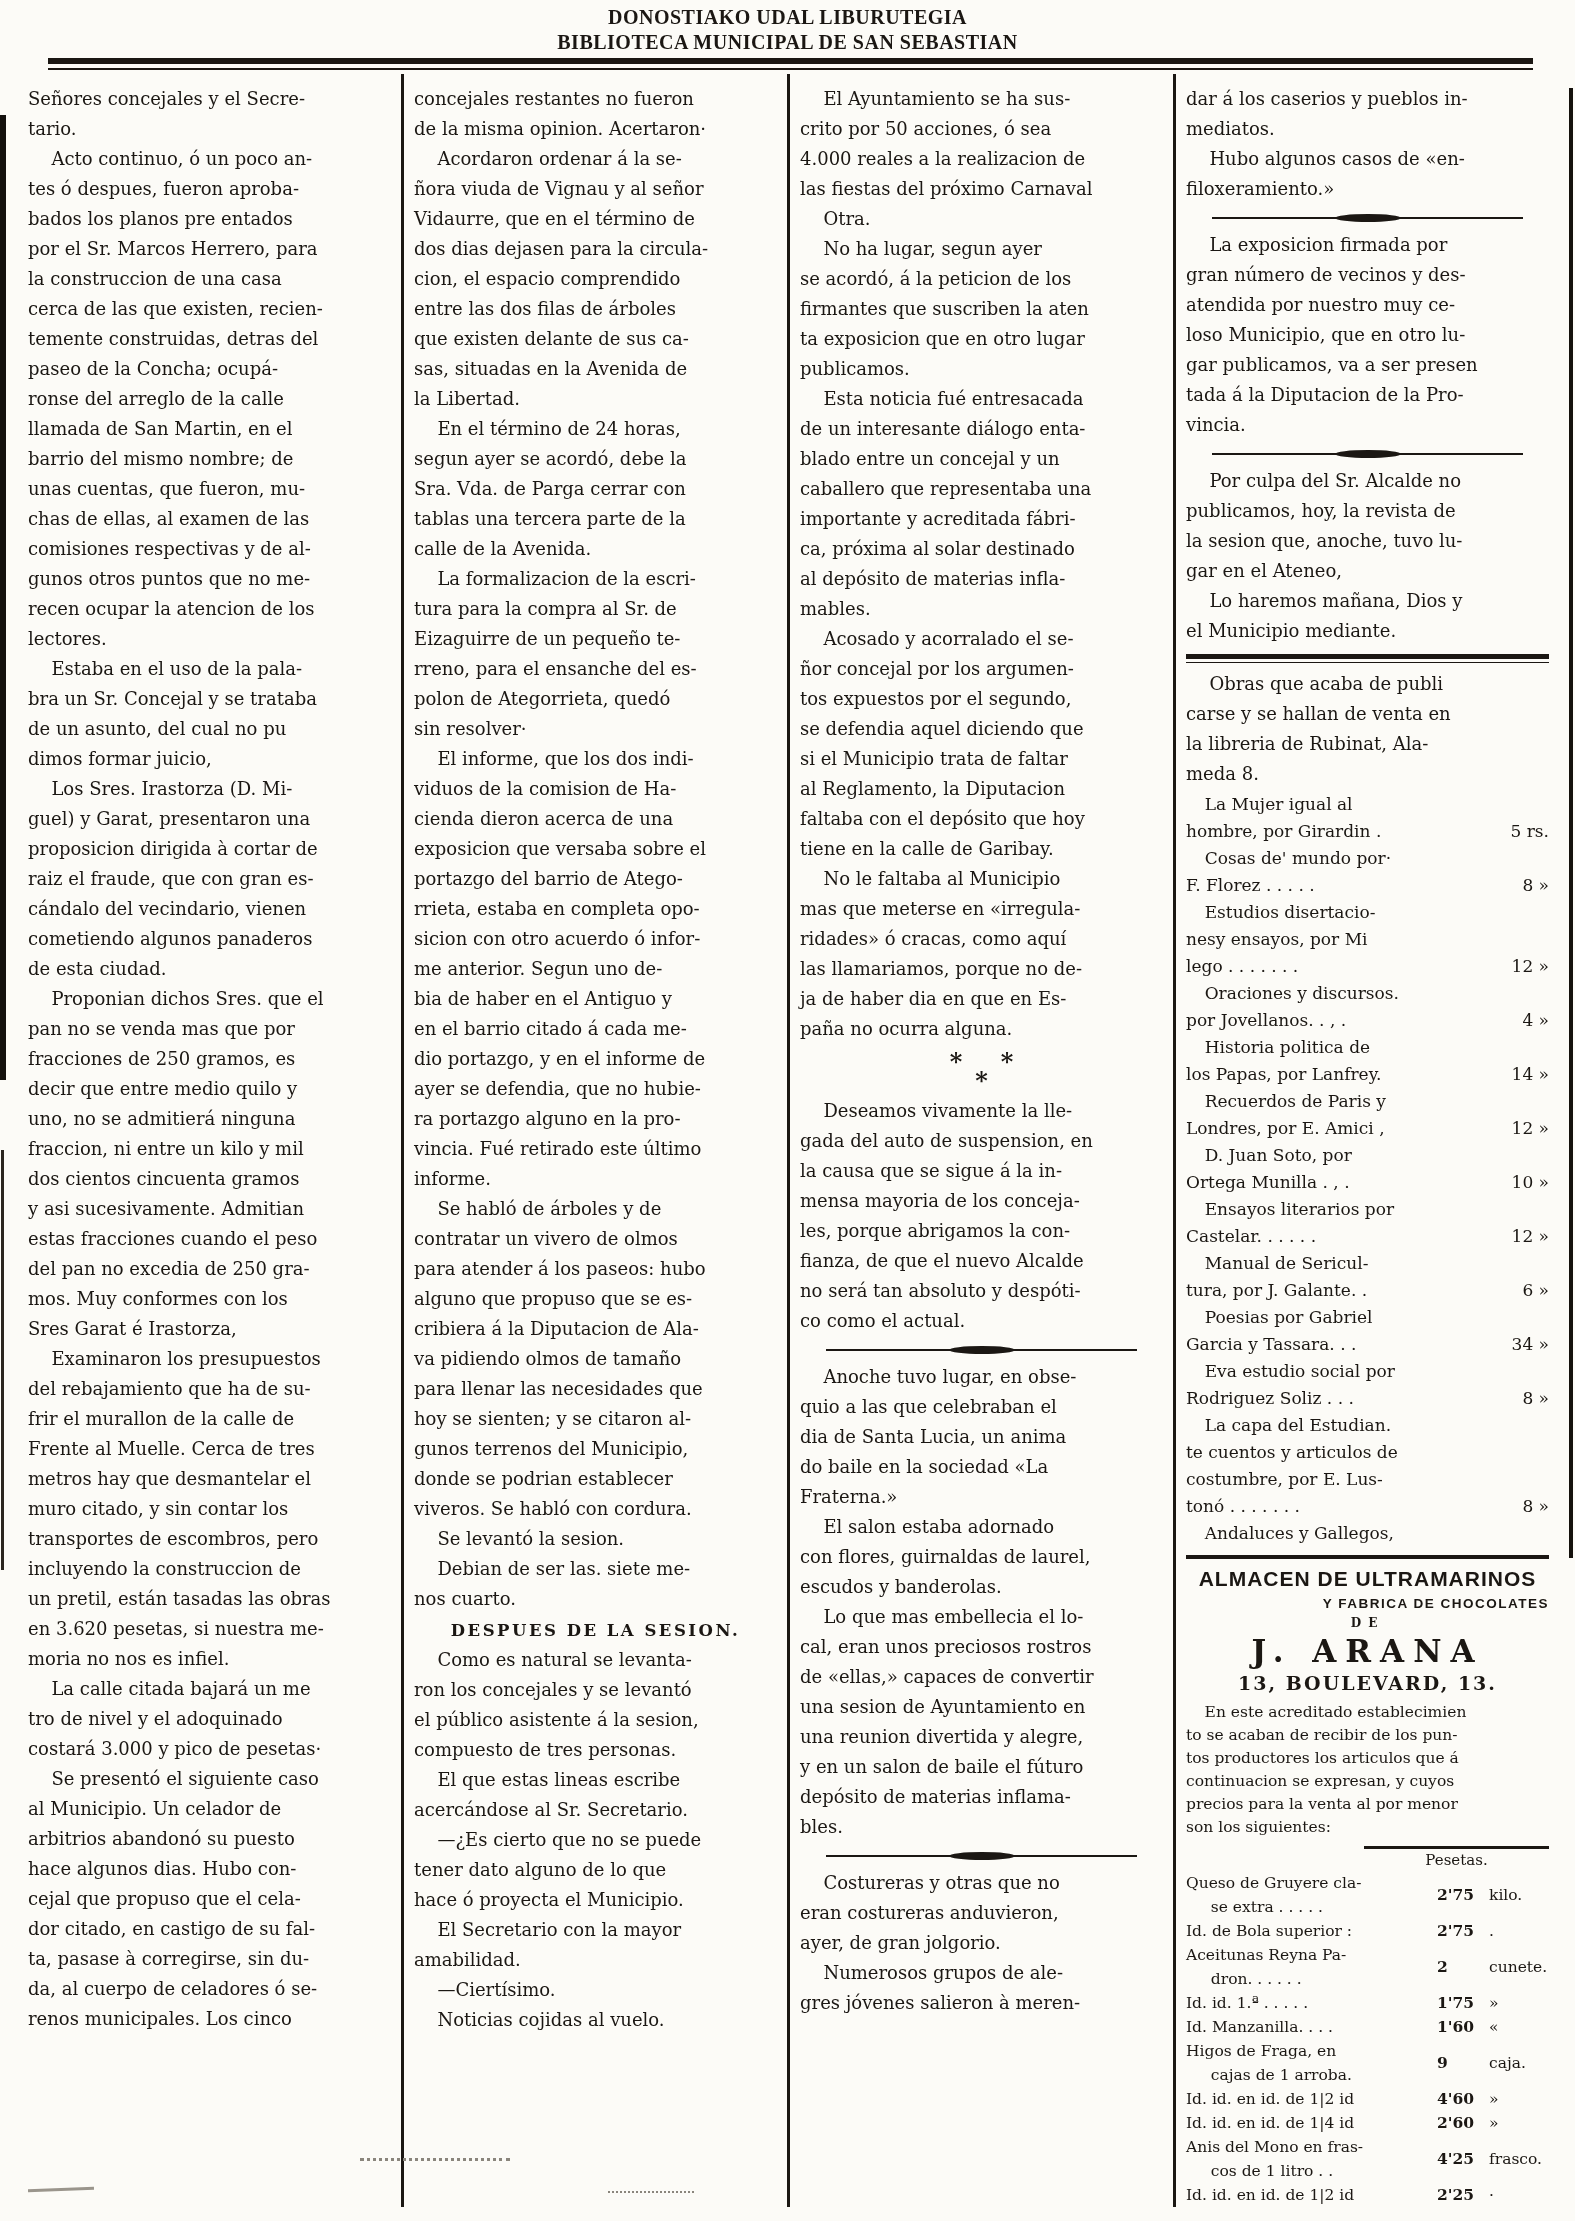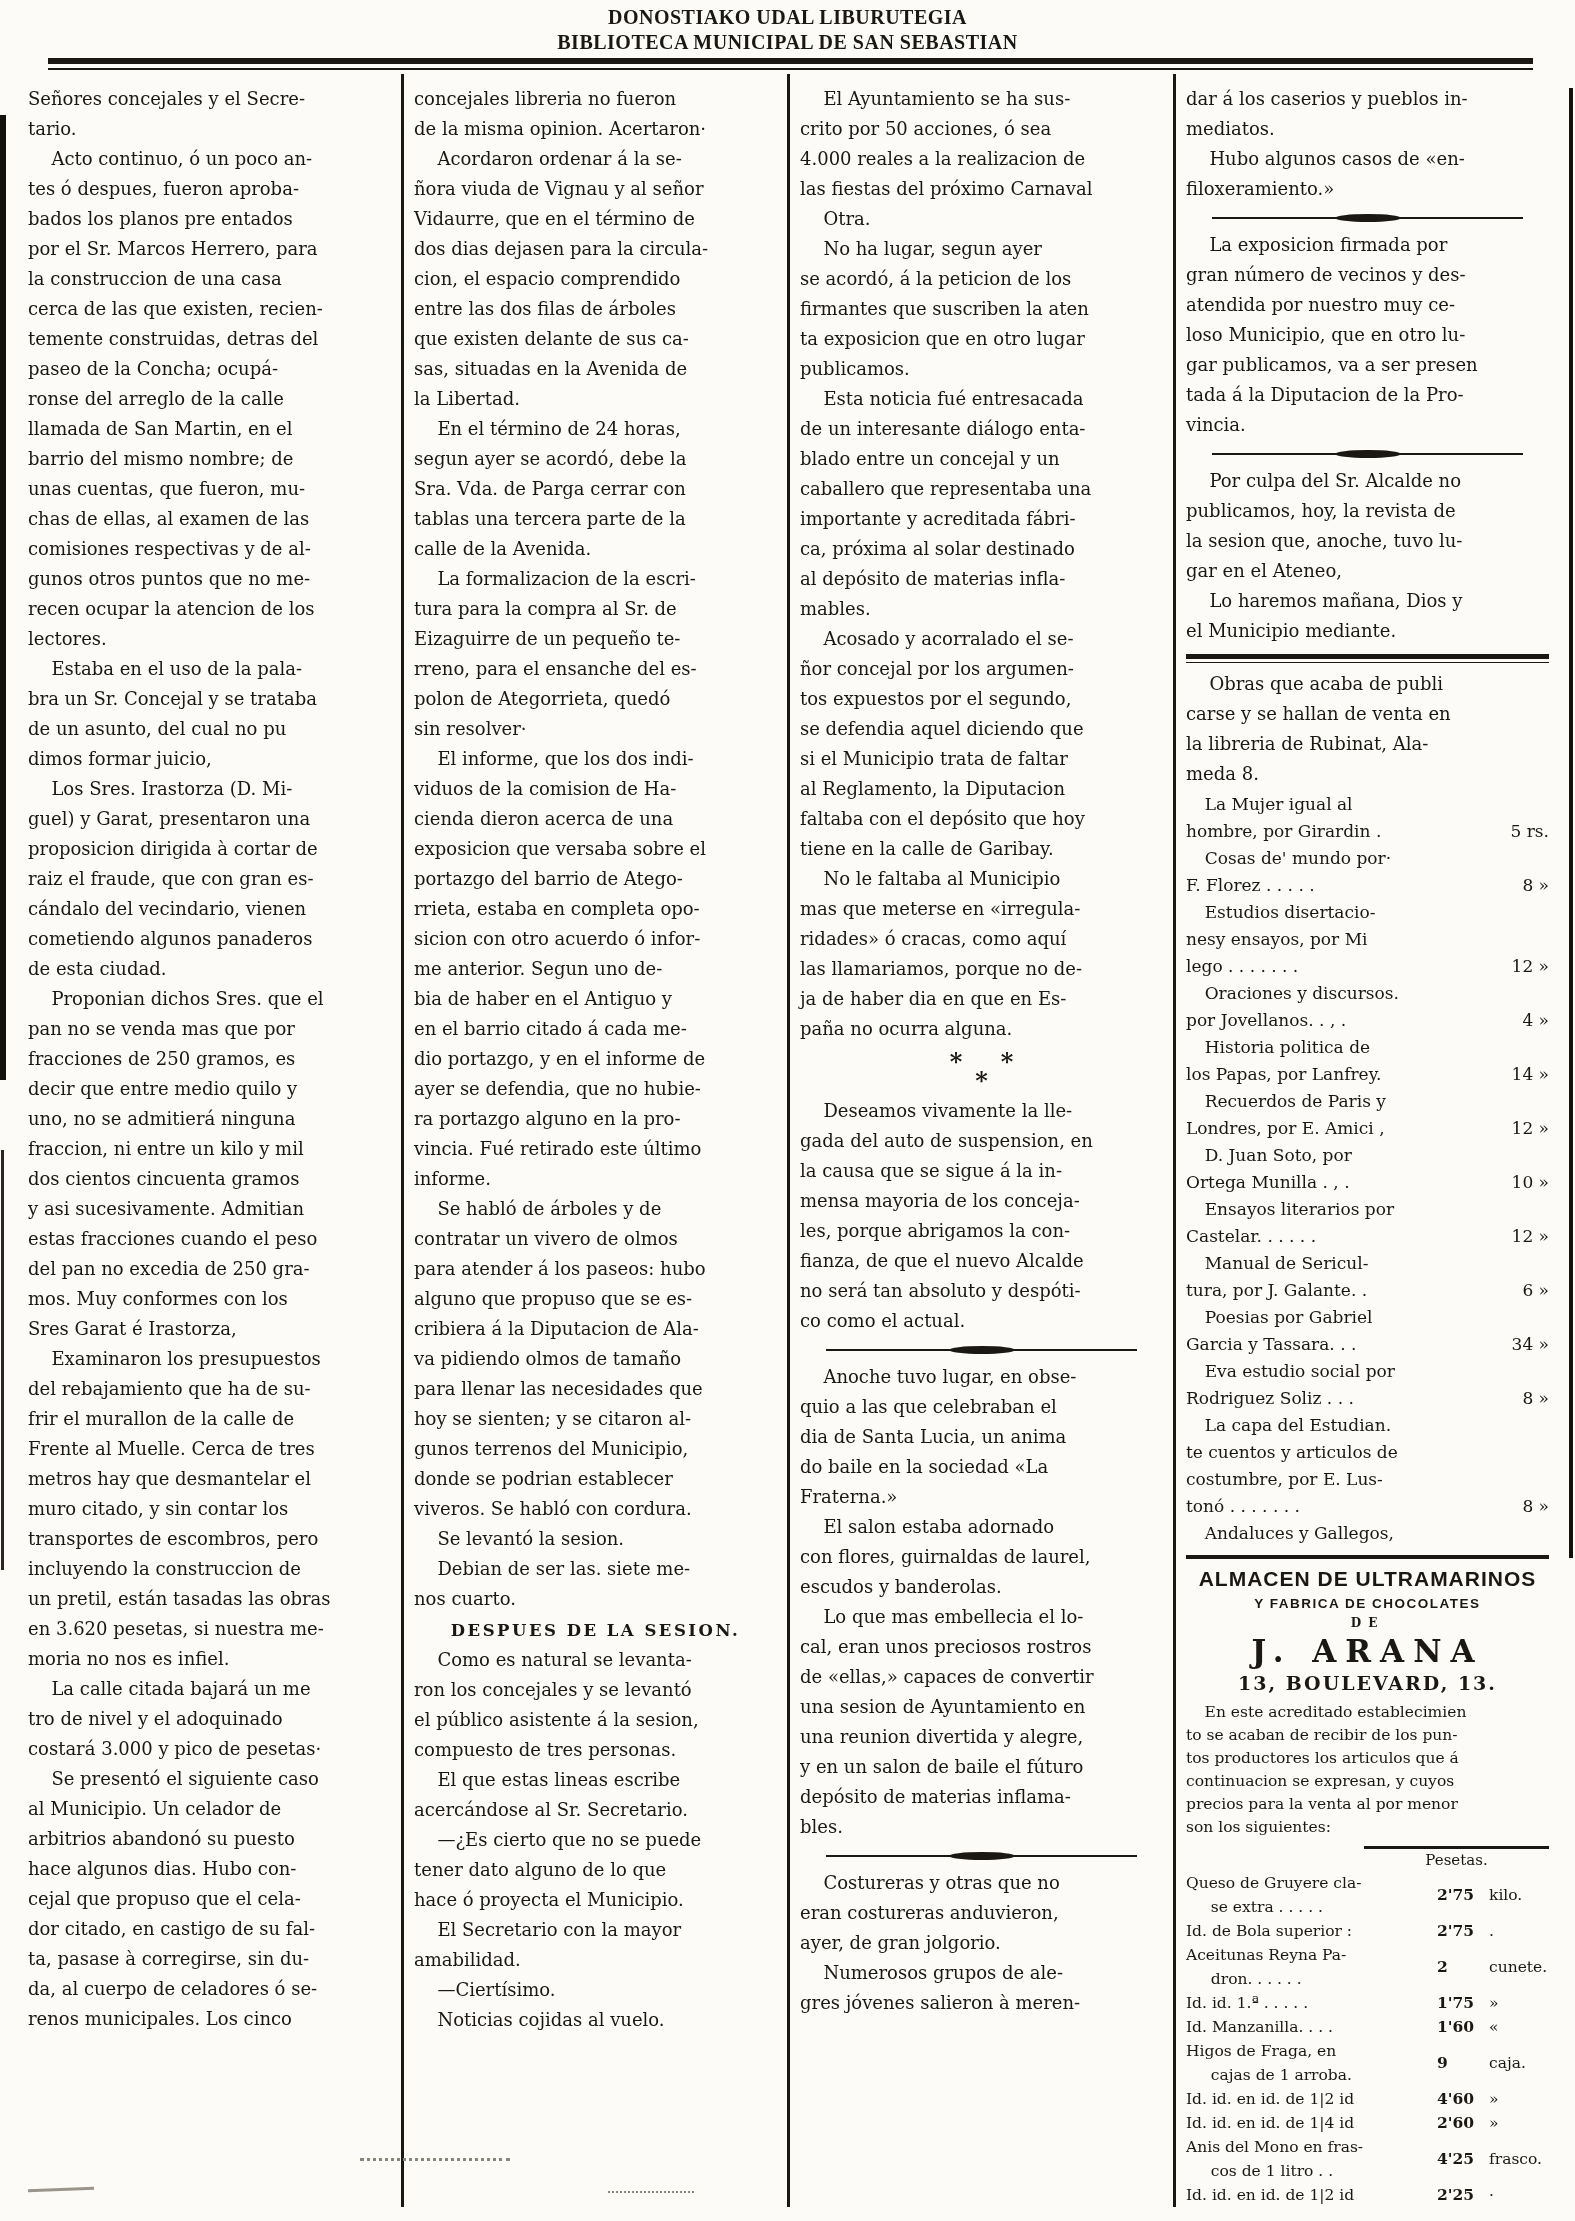--- a/index.html
+++ b/index.html
@@ -28,21 +28,21 @@
   .thick-rule{border-top:5px solid var(--ink);border-bottom:1px solid var(--ink);
               height:3px;margin:8px 0 6px;}
   .books{font-size:17px;line-height:27px;margin-top:2px;}
   .book-row{display:flex;}
   .book-text{flex:1;white-space:pre-line;text-indent:1.1em;min-width:0;}
   .book-price{align-self:flex-end;white-space:nowrap;padding-left:4px;}
   .ad{margin-top:4px;}
   .ad-rule{border-top:4px solid var(--ink);margin-top:8px;}
   .ad-line1{text-align:center;font-family:"Liberation Sans",sans-serif;font-weight:bold;
             font-size:21px;letter-spacing:1px;margin-top:8px;}
-  .ad-line2{text-align:center;font-family:"Liberation Sans",sans-serif;font-weight:bold;
+  .ad-line2{text-align:right;font-family:"Liberation Sans",sans-serif;font-weight:bold;
             font-size:13.5px;letter-spacing:1.5px;margin-top:5px;}
   .ad-de{text-align:center;font-size:12px;font-weight:bold;letter-spacing:7px;margin-top:5px;}
   .ad-name{text-align:center;font-weight:bold;font-size:31px;letter-spacing:9px;margin-top:3px;}
   .ad-addr{text-align:center;font-weight:bold;font-size:19px;letter-spacing:2px;margin:3px 0 7px;}
   .ad-intro{font-size:15.5px;line-height:23px;white-space:pre-line;text-indent:1.2em;}
   .pesetas{width:185px;margin:7px 0 2px auto;text-align:center;font-size:15px;
            border-top:3px solid var(--ink);padding-top:2px;}
   .prices{font-size:15.5px;line-height:24px;}
   .price-row{display:flex;align-items:center;}
   .price-item{flex:1;white-space:pre-line;padding-left:1.6em;text-indent:-1.6em;min-width:0;}
@@ -129,21 +129,21 @@
 arbitrios abandonó su puesto
 hace algunos dias. Hubo con-
 cejal que propuso que el cela-
 dor citado, en castigo de su fal-
 ta, pasase à corregirse, sin du-
 da, al cuerpo de celadores ó se-
 renos municipales. Los cinco</div>
       </div>
     <div class="divider"></div>
     <div class="col">
-        <div class="para flush">concejales libreria no fueron
+        <div class="para flush">concejales restantes no fueron
 de la misma opinion. Acertaron·</div>
         <div class="para">Acordaron ordenar á la se-
 ñora viuda de Vignau y al señor
 Vidaurre, que en el término de
 dos dias dejasen para la circula-
 cion, el espacio comprendido
 entre las dos filas de árboles
 que existen delante de sus ca-
 sas, situadas en la Avenida de
 la Libertad.</div>

